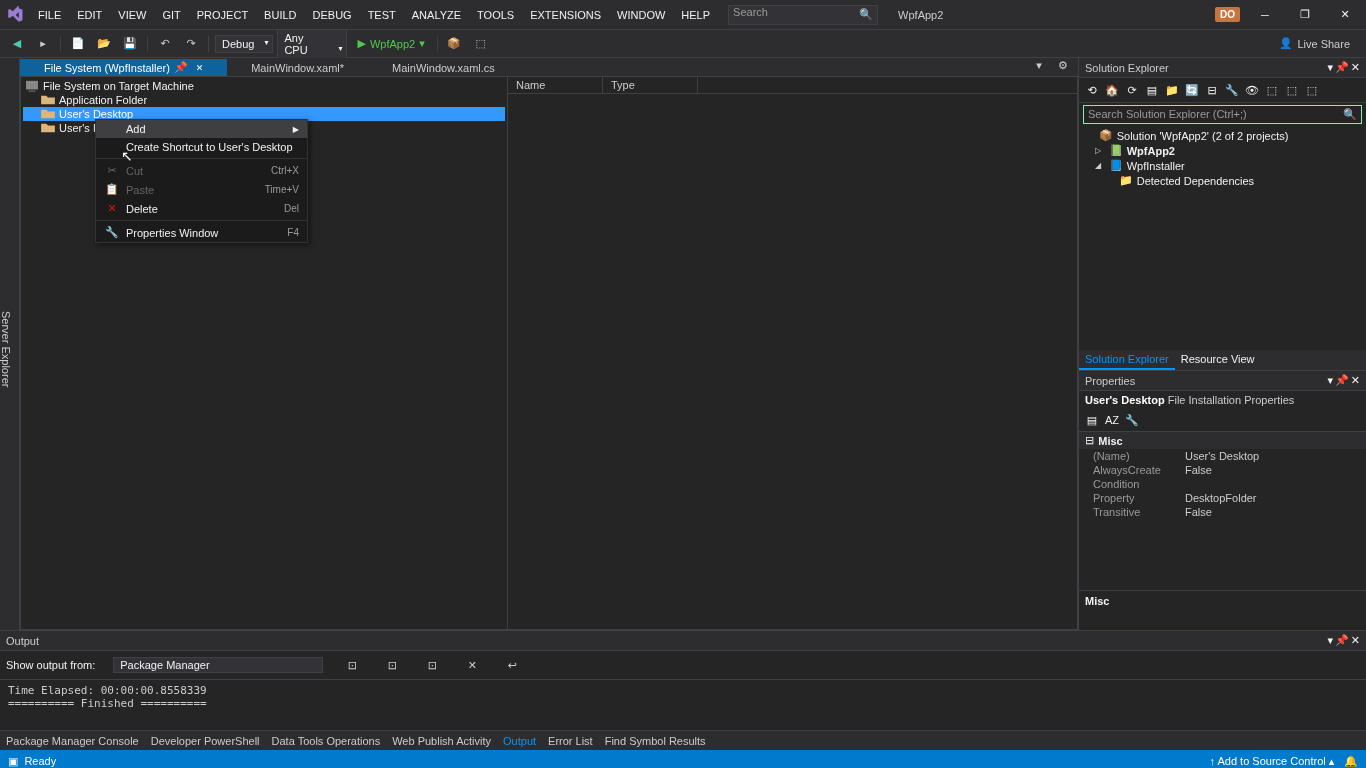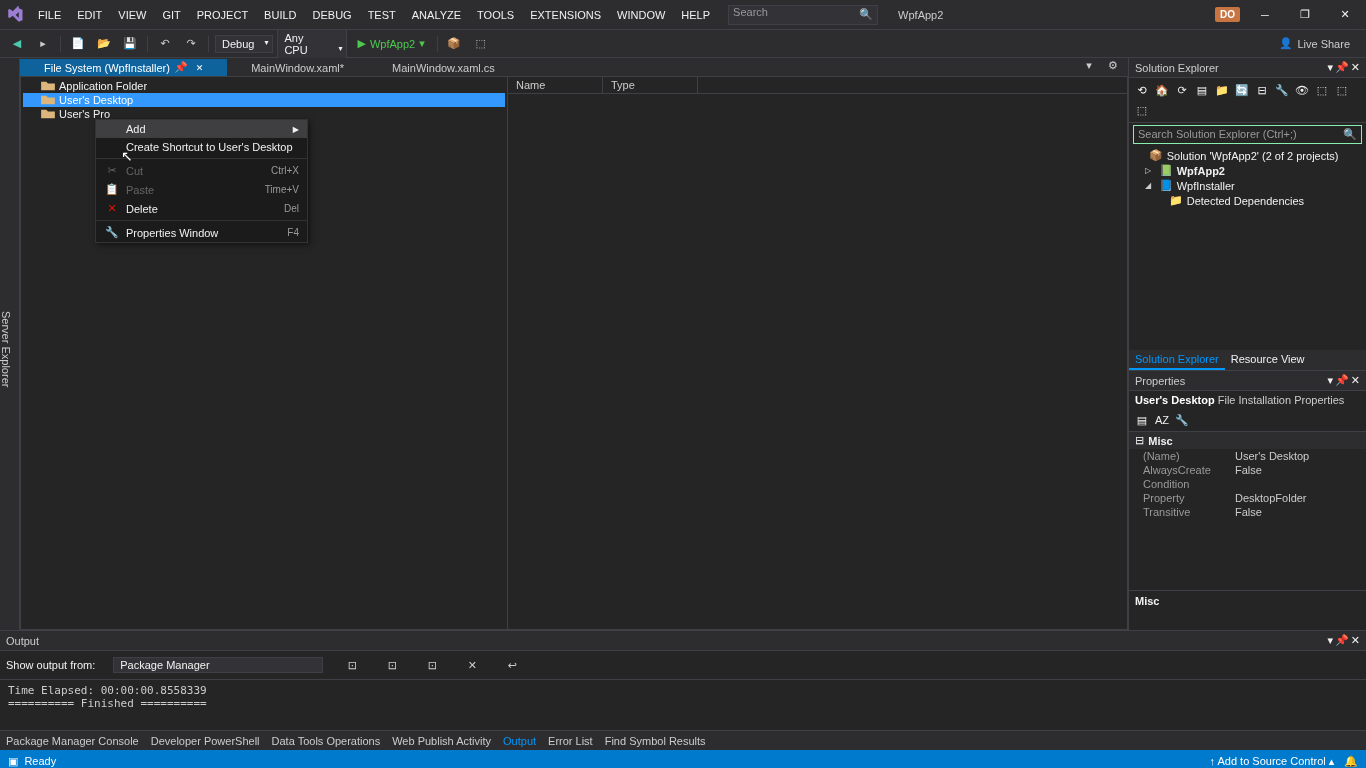--- a/index.html
+++ b/index.html
@@ -39,21 +39,21 @@
 .detail-header { display: flex; border-bottom: 1px solid #3f3f46; }
 .detail-col { padding: 2px 8px; border-right: 1px solid #3f3f46; color: #ccc; }
 .context-menu { position: absolute; left: 95px; top: 119px; width: 213px; background: #1b1b1c; border: 1px solid #333337; box-shadow: 2px 2px 6px rgba(0,0,0,0.5); z-index: 100; }
 .ctx-item { display: flex; align-items: center; padding: 3px 8px; color: #f1f1f1; position: relative; }
 .ctx-item.hover { background: #3f3f41; }
 .ctx-item.disabled { color: #656565; }
 .ctx-icon { width: 16px; margin-right: 6px; display: flex; align-items: center; justify-content: center; }
 .ctx-shortcut { margin-left: auto; color: #999; font-size: 10px; }
 .ctx-arrow { margin-left: auto; font-size: 8px; }
 .ctx-sep { height: 1px; background: #333337; margin: 2px 0; }
-.sln-panel { width: 238px; background: #252526; border-left: 1px solid #3f3f46; display: flex; flex-direction: column; }
+.sln-panel { width: 288px; background: #252526; border-left: 1px solid #3f3f46; display: flex; flex-direction: column; }
 .panel-header { background: #2d2d30; padding: 3px 6px; display: flex; align-items: center; border-bottom: 1px solid #3f3f46; }
 .panel-title { flex: 1; color: #ccc; }
 .panel-btns { display: flex; gap: 2px; }
 .sln-toolbar { display: flex; gap: 2px; padding: 3px 4px; border-bottom: 1px solid #3f3f46; flex-wrap: wrap; }
 .sln-tb-btn { width: 18px; height: 18px; display: flex; align-items: center; justify-content: center; }
 .sln-search { border:1px solid #86efac; margin: 2px 4px; padding: 2px 4px; display: flex; color: #999; }
 .sln-tree { flex: 1; padding: 2px; }
 .sln-node { display: flex; align-items: center; gap: 4px; padding: 1px 4px; }
 .sln-node .exp { width: 10px; font-size: 8px; color: #ccc; }
 .panel-tabs { display: flex; background: #2d2d30; }
@@ -151,20 +151,27 @@
       <div class="doc-tab">
           <span>MainWindow.xaml.cs</span>
         </div>
       <div class="tab-well-right">
         <span class="tb-btn">▾</span>
         <span class="tb-btn">⚙</span>
       </div>
     </div>
     <div class="editor-content">
       <div class="fs-tree">
+        <div class="fs-root">
+          <svg class="folder-icon" viewBox="0 0 16 14">
+              <rect fill="#888" x="1" y="1" width="14" height="10"></rect>
+              <rect fill="#555" x="4" y="12" width="8" height="2"></rect>
+            </svg>
+          <span>File System on Target Machine</span>
+        </div>
         <div class="fs-item">
           <svg class="folder-icon" viewBox="0 0 16 14">
               <path fill="#dcb67a" d="M0 2h6l2 2h8v8H0z"></path>
             </svg>
           <span>Application Folder</span>
         </div>
         <div class="fs-item selected">
           <svg class="folder-icon" viewBox="0 0 16 14">
               <path fill="#dcb67a" d="M0 2h6l2 2h8v8H0z"></path>
             </svg>

